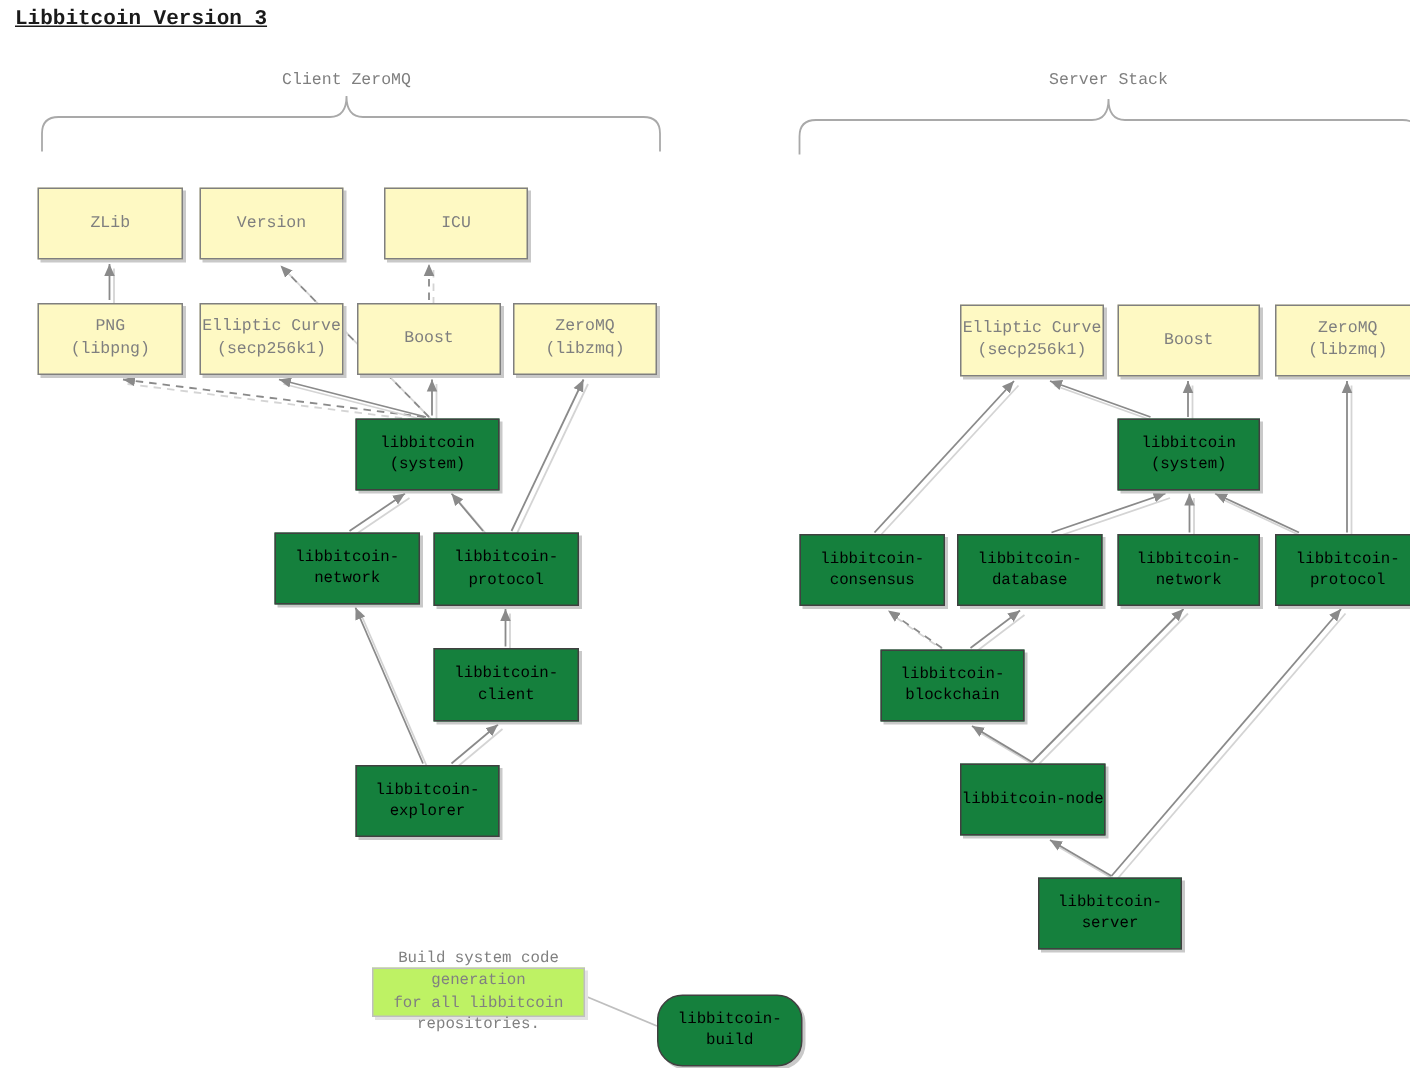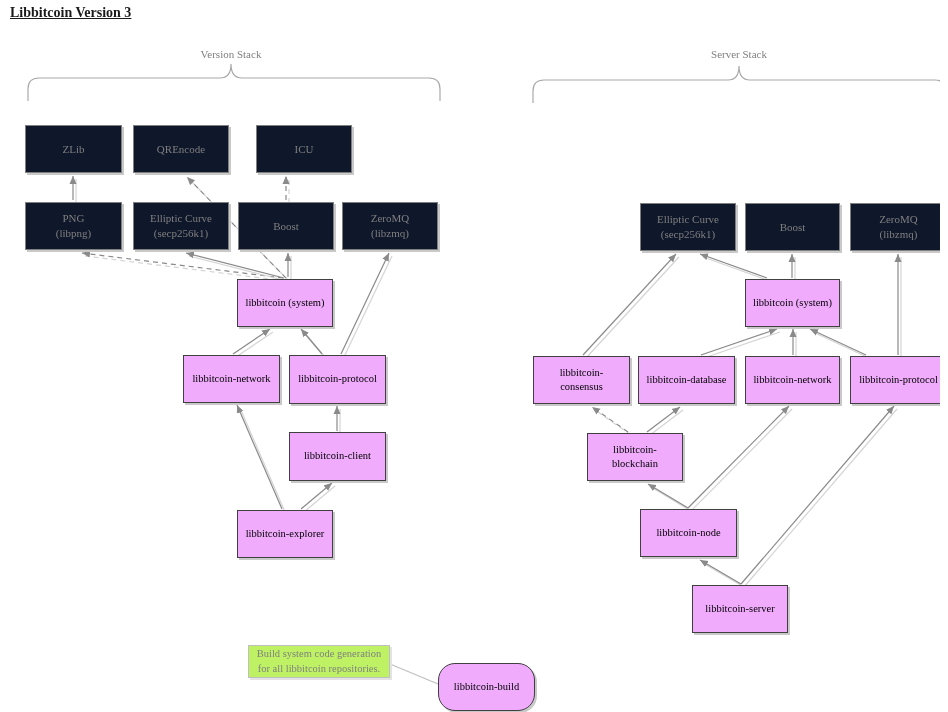--- a/index.html
+++ b/index.html
@@ -1,37 +1,37 @@
 <!DOCTYPE html>
 <html><head>
 <meta charset="utf-8">
 <style>
   html,body{margin:0;padding:0;background:#fff;}
   .canvas{
     position:relative;width:940px;height:712px;background:#ffffff;
-    font-family:Liberation Serif, serif;overflow:hidden;
+    font-family:Liberation Mono, monospace;overflow:hidden;
   }
   #edges-svg{position:absolute;left:0;top:0;width:948px;height:712px;z-index:1;}
   .page-title{
     position:absolute;left:10px;top:5px;font-size:14px;font-weight:bold;
     color:#1a1a1a;text-decoration:underline;z-index:3;
   }
   .stack-label{
     position:absolute;width:140px;text-align:center;font-size:11px;color:#7f7f7f;z-index:3;
   }
   .node{
     position:absolute;z-index:2;display:flex;align-items:center;justify-content:center;
     text-align:center;white-space:pre-line;line-height:1.35;box-sizing:border-box;
   }
   .node.external{
-    background:#0f172a;border:1.5px solid #7f7f7f;color:#7f7f7f;font-size:11px;
+    background:#fef9c3;border:1.5px solid #7f7f7f;color:#7f7f7f;font-size:11px;
     box-shadow:2px 2px 0 #c9c9c9;
   }
   .node.library{
-    background:#f0abfc;border:1.5px solid #404040;color:#000;font-size:10.5px;
+    background:#15803d;border:1.5px solid #404040;color:#000;font-size:10.5px;
     box-shadow:2px 2px 0 #c9c9c9;
   }
   .note-box{
     position:absolute;z-index:2;display:flex;align-items:center;justify-content:center;
     text-align:center;white-space:pre-line;line-height:1.4;box-sizing:border-box;
     background:#bef264;border:1px solid #bfbfbf;color:#808080;font-size:10.5px;
     box-shadow:2px 2px 0 #e3e3e3;
   }
 </style>
 </head>
@@ -149,25 +149,25 @@
           <line x1="741" y1="584" x2="894" y2="406" stroke="#8a8a8a" stroke-width="1.2" marker-end="url(#arrow)"></line>
         </g>
         <g>
           <line x1="390" y1="664" x2="438" y2="684" stroke="#bfbfbf" stroke-width="1.2"></line>
         </g>
       </g>
   </svg>
 
   <div class="page-title">Libbitcoin Version 3</div>
 
-  <div class="stack-label" style="left:161px;top:48px;">Version Stack</div>
+  <div class="stack-label" style="left:161px;top:48px;">Client ZeroMQ</div>
   <div class="stack-label" style="left:669px;top:48px;">Server Stack</div>
 
   <div class="node external" style="left:25px;top:125px;width:97px;height:48px;">ZLib</div>
-  <div class="node external" style="left:133px;top:125px;width:96px;height:48px;">QREncode</div>
+  <div class="node external" style="left:133px;top:125px;width:96px;height:48px;">Version</div>
   <div class="node external" style="left:256px;top:125px;width:96px;height:48px;">ICU</div>
   <div class="node external" style="left:25px;top:202px;width:97px;height:48px;">PNG
 (libpng)</div>
   <div class="node external" style="left:133px;top:202px;width:96px;height:48px;">Elliptic Curve
 (secp256k1)</div>
   <div class="node external" style="left:238px;top:202px;width:96px;height:48px;">Boost</div>
   <div class="node external" style="left:342px;top:202px;width:96px;height:48px;">ZeroMQ
 (libzmq)</div>
 
   <div class="node library" style="left:237px;top:279px;width:96px;height:48px;">libbitcoin (system)</div>

